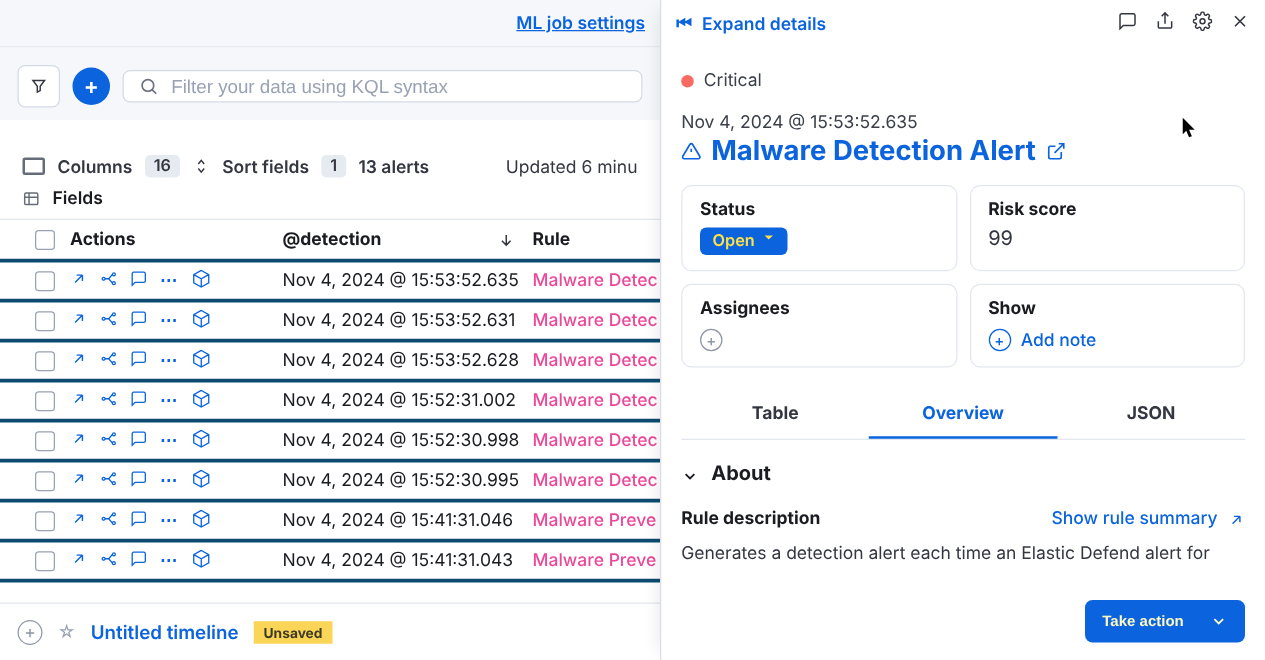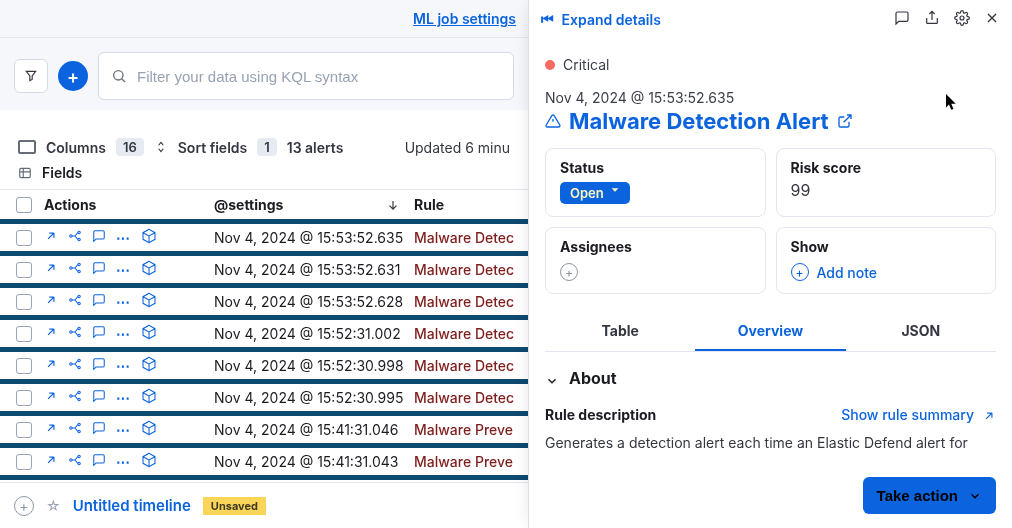--- a/index.html
+++ b/index.html
@@ -30,21 +30,21 @@
   .pill-btn {
     width: 34px; height: 34px; border-radius: 6px; border: 1px solid #d3dae6;
     background: #fff; display:flex; align-items:center; justify-content:center;
     color:#343741;
   }
   .add-circle {
     width: 30px; height: 30px; border-radius: 50%; background:#0b64dd; color:#fff;
     display:flex; align-items:center; justify-content:center; font-size:18px; font-weight:600;
   }
   .kql {
-    flex:1; height:48px; border:1px solid #d3dae6; border-radius:6px; background:#fff;
+    flex:1; height:26px; border:1px solid #d3dae6; border-radius:6px; background:#fff;
     display:flex; align-items:center; gap:10px; padding:0 12px; color:#69707d;
   }
   .kql input {
     flex:1; border:none; outline:none; font-size:15px; color:#343741;
     background:transparent;
   }
   .kql input::placeholder { color:#98a2b3; }
 
   .meta-bar {
     padding: 28px 18px 4px 18px; display:flex; align-items:center; gap:10px; color:#343741;
@@ -63,36 +63,36 @@
   .fields-bar { padding: 4px 18px 8px 18px; display:flex; align-items:center; gap:10px; }
 
   .grid {
     border-top:1px solid #e2e6ee;
   }
   .grid-head, .grid-row {
     display:grid;
     grid-template-columns: 40px 170px 200px 1fr;
     align-items:center;
     min-height:32px;
-    border-bottom:5px solid #0c4a6e;
-    padding-left:4px;
+    border-bottom:3px solid #0c4a6e;
+    padding-left:16px;
   }
   .grid-head {
     font-weight:700; color:#1a1c21; background:#fff; height:34px;
   }
   .grid-head .ts { display:flex; align-items:center; gap:8px; }
   .grid-head .sort-ico { margin-left:auto; margin-right:14px; color:#343741; }
   .checkbox {
     width:16px; height:16px; border:1.5px solid #98a2b3; border-radius:3px; background:#fff;
     margin:auto;
   }
   .actions-cell { display:flex; align-items:center; gap:10px; color:#0b64dd; }
   .actions-cell span, .actions-cell svg { color:#0b64dd; }
   .timestamp { color:#1a1c21; }
-  .rule-link { color:#7f1d1d; font-weight:500; white-space:nowrap; overflow:hidden; }
+  .rule-link { color:#ec4899; font-weight:500; white-space:nowrap; overflow:hidden; }
 
   .left-footer {
     margin-top:auto; height:46px; border-top:1px solid #e2e6ee;
     display:flex; align-items:center; gap:12px; padding:0 14px;
     background:#fff;
   }
   .left-footer .plus-outline {
     width:20px;height:20px;border:1.5px solid #8e97a5;border-radius:50%;
     display:flex;align-items:center;justify-content:center;color:#8e97a5;font-size:14px;
   }
@@ -130,21 +130,21 @@
   .info-grid {
     display:grid; grid-template-columns:1fr 1fr; gap:10px; margin-top:14px;
   }
   .card {
     border:1px solid #e2e6ee; border-radius:8px; padding:10px 14px 12px 14px;
     min-height:60px;
   }
   .card .label { font-weight:700; color:#1a1c21; }
   .status-pill {
     display:inline-flex; align-items:flex-start; gap:6px; margin-top:6px;
-    background:#0b64dd; color:#fef9c3; font-weight:600; border-radius:5px;
+    background:#0b64dd; color:#fde047; font-weight:600; border-radius:5px;
     padding:3px 10px; font-size:13px;
   }
   .status-pill svg { width:10px; }
   .risk-val { font-size:16px; margin-top:4px; color:#343741; }
   .add-inline {
     display:flex; align-items:center; gap:8px; margin-top:8px;
     color:#0b64dd; font-weight:500;
   }
   .circle-plus {
     width:18px;height:18px;border:1.5px solid #0b64dd;border-radius:50%;
@@ -168,23 +168,23 @@
   .rule-row {
     display:flex; align-items:center; justify-content:space-between;
     margin-top:18px;
   }
   .rule-row .lbl { font-weight:700; }
   .rule-row .summary { color:#0b64dd; font-weight:500; display:flex; gap:8px; align-items:flex-end; }
   .desc { margin-top:10px; color:#343741; line-height:1.4; }
 
   .take-action {
     position:absolute; right:16px; bottom:14px;
-    background:#0b64dd; color:#000000; font-weight:600; border:none;
-    border-radius:6px; padding:10px 14px; display:flex; align-items:center; gap:10px;
-    font-size:15px; cursor:pointer;
+    background:#0b64dd; color:#fef9c3; font-weight:600; border:none;
+    border-radius:6px; padding:10px 14px; display:flex; align-items:center; gap:21px;
+    font-size:12px; cursor:pointer;
   }
 
   .cursor-img {
     position:absolute; top:94px; right:54px; width:12px; height:18px;
     pointer-events:none;
   }
 
   
   .i16 { width:16px; height:16px; }
   .i14 { width:14px; height:14px; }
@@ -234,21 +234,21 @@
           <path d="M3 10h18M9 4v16"></path>
         </svg>
       <span class="lbl" style="font-weight:600">Fields</span>
     </div>
 
     <div class="grid">
       <div class="grid-head">
         <div class="checkbox"></div>
         <div>Actions</div>
         <div class="ts">
-          <span>@settings</span>
+          <span>@detection</span>
           <svg class="i14 sort-ico" viewBox="0 0 24 24" fill="none" stroke="currentColor" stroke-width="2">
               <path d="M12 5v14M6 13l6 6 6-6"></path>
             </svg>
         </div>
         <div>Rule</div>
       </div>
       <div id="grid-rows">
           <div class="grid-row">
             <div class="checkbox"></div>
             <div class="actions-cell">

